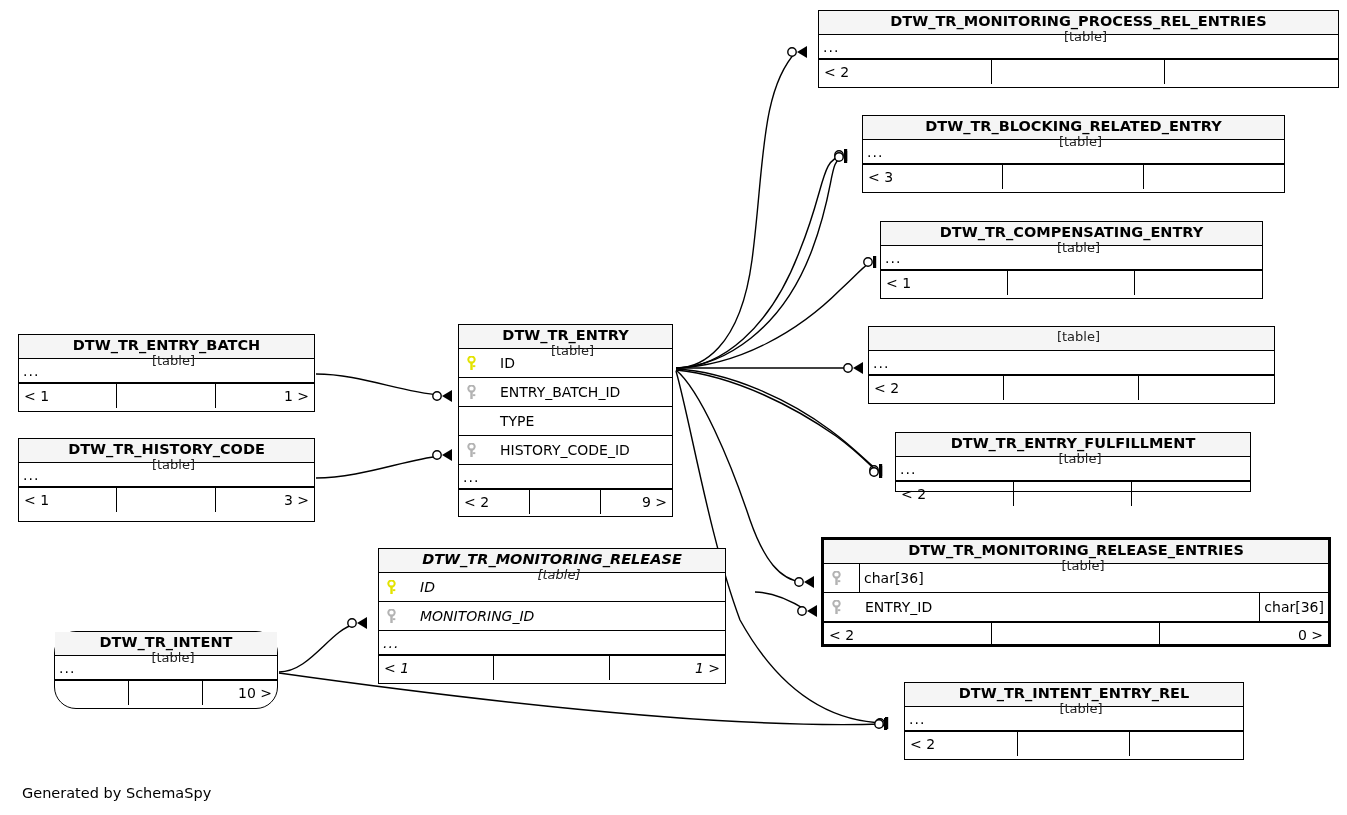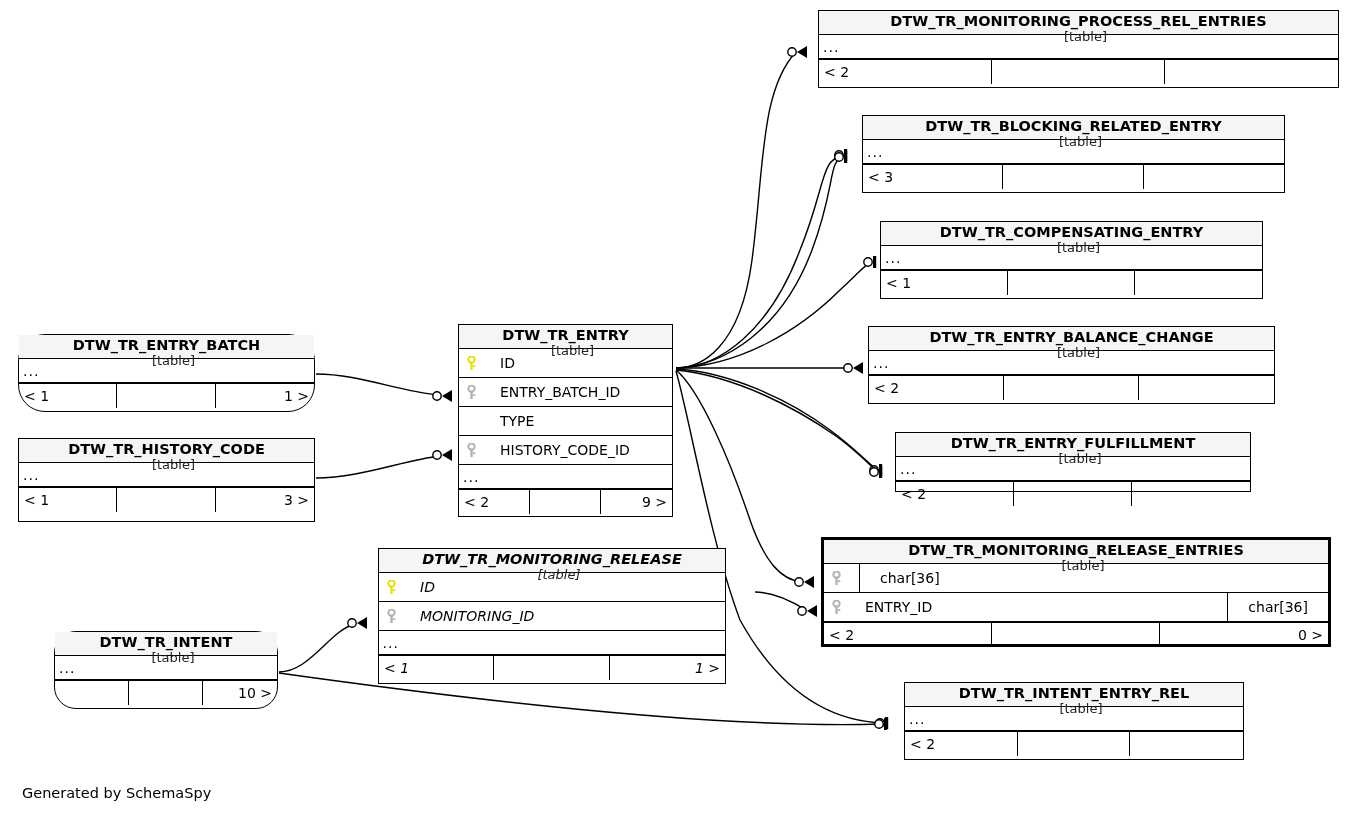--- a/index.html
+++ b/index.html
@@ -81,21 +81,21 @@
   }
   .col-name {
     flex: 1 1 auto;
     padding-left: 6px;
     white-space: nowrap;
     overflow: hidden;
   }
   .col-type {
     flex: 0 0 auto;
     border-left: 1px solid #000000;
-    padding: 0 20px;
+    padding: 0 4px;
     height: 100%;
     display: flex;
     align-items: center;
     font-size: 14px;
     white-space: nowrap;
   }
   .ellipsis-row {
     display: flex;
     align-items: center;
     height: 24px;
@@ -245,21 +245,20 @@
         </div>
         <div class="ellipsis-row">...</div>
         <div class="foot-row" style="border-top: 1px solid rgb(0, 0, 0);">
           <div class="foot-cell">&lt; 1</div>
           <div class="foot-cell"></div>
           <div class="foot-cell"></div>
         </div>
       </div>
       <div class="table-box" style="left: 868px; top: 326px; width: 407px; height: 78px;">
         <div class="tbl-title">
-          <span class="tname">DTW_TR_ENTRY_BALANCE_CHANGE</span>
           <span class="ttype">[table]</span>
         </div>
         <div class="ellipsis-row">...</div>
         <div class="foot-row" style="border-top: 1px solid rgb(0, 0, 0);">
           <div class="foot-cell">&lt; 2</div>
           <div class="foot-cell"></div>
           <div class="foot-cell"></div>
         </div>
       </div>
       <div class="table-box" style="left: 895px; top: 432px; width: 356px; height: 60px;">
@@ -357,21 +356,21 @@
           </div>
           <div class="col-name">HISTORY_CODE_ID</div>
         </div>
         <div class="ellipsis-row">...</div>
         <div class="foot-row" style="border-top: 1px solid rgb(0, 0, 0);">
           <div class="foot-cell">&lt; 2</div>
           <div class="foot-cell"></div>
           <div class="foot-cell">9 &gt;</div>
         </div>
       </div>
-      <div class="table-box" style="left: 18px; top: 334px; width: 297px; height: 78px; border-radius: 27px;">
+      <div class="table-box" style="left: 18px; top: 334px; width: 297px; height: 78px;">
         <div class="tbl-title">
           <span class="tname">DTW_TR_ENTRY_BATCH</span>
           <span class="ttype">[table]</span>
         </div>
         <div class="ellipsis-row">...</div>
         <div class="foot-row" style="border-top: 1px solid rgb(0, 0, 0);">
           <div class="foot-cell">&lt; 1</div>
           <div class="foot-cell"></div>
           <div class="foot-cell">1 &gt;</div>
         </div>

